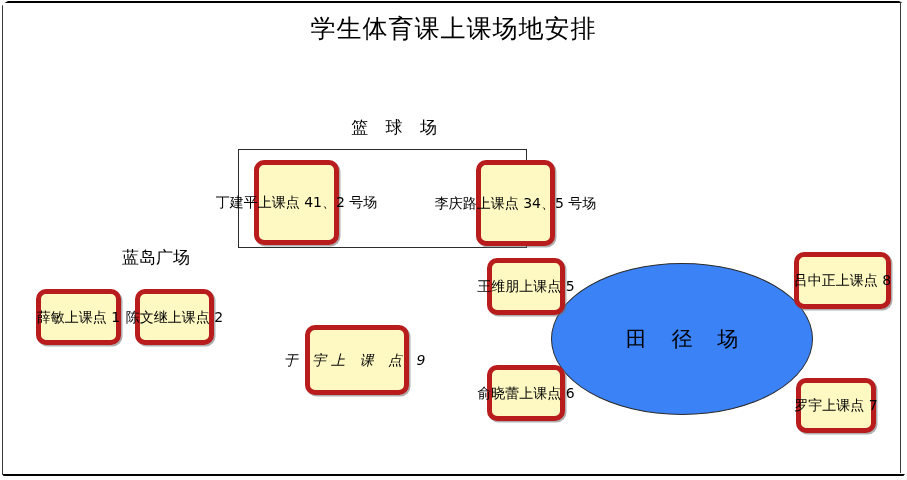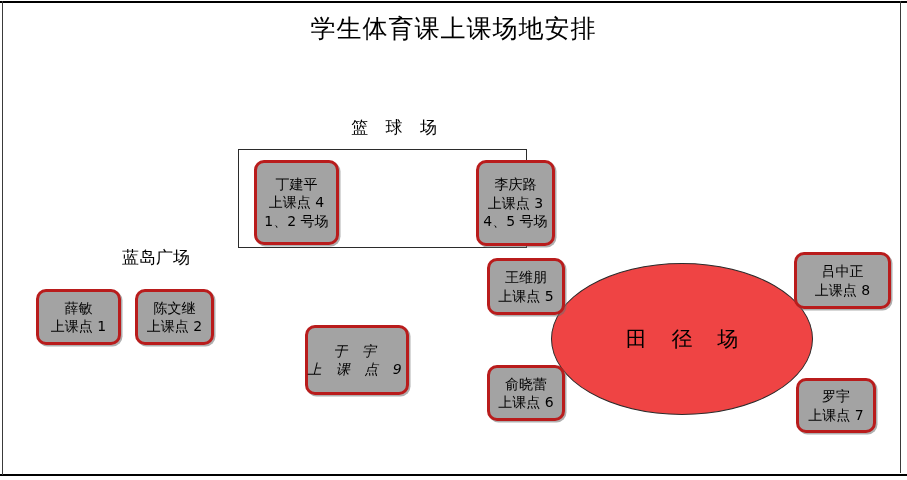--- a/index.html
+++ b/index.html
@@ -9,20 +9,21 @@
   }
   body {
     font-family: "DejaVu Sans", "Liberation Sans", sans-serif;
   }
   #canvas {
     position: relative;
     width: 907px;
     height: 480px;
     background: #ffffff;
     overflow: hidden;
+    border-radius: 13px;
   }
   
   .frame-line {
     position: absolute;
     background: #000000;
   }
   .frame-top   { left: 0px;   top: 1px;   width: 907px; height: 2px; }
   .frame-bottom{ left: 0px;   top: 474px; width: 907px; height: 2px; }
   .frame-left  { left: 2px;   top: 1px;   width: 1px;   height: 474px; background:#3a3a3a; }
   .frame-right { left: 900px; top: 1px;   width: 1px;   height: 472px; background:#3a3a3a; }
@@ -45,25 +46,25 @@
     color: #000000;
     white-space: nowrap;
     text-align: right;
   }
   .zone-label.spaced { letter-spacing: 6px; }
 
   
   .node {
     position: absolute;
     box-sizing: border-box;
-    border: 3px solid #b91c1c;
+    border: 5px solid #b91c1c;
     border-radius: 10px;
-    background: #a3a3a3;
+    background: #fef9c3;
     display: flex;
-    flex-direction: column;
+    flex-direction: row;
     align-items: center;
     justify-content: center;
     box-shadow: 1.5px 1.5px 0 rgba(110,110,110,0.55);
     line-height: 1.32;
     color: #000000;
   }
   .node .ln {
     font-size: 14px;
     white-space: nowrap;
   }
@@ -76,21 +77,21 @@
     border: 1.5px solid #2b2b2b;
     background: #ffffff;
   }
 
   
   .field {
     position: absolute;
     box-sizing: border-box;
     border: 1.5px solid #2b2b2b;
     border-radius: 50%;
-    background: #ef4444;
+    background: #3b82f6;
     display: flex;
     align-items: center;
     justify-content: center;
   }
   .field .field-text {
     font-size: 21px;
     letter-spacing: 9px;
     color: #000000;
     white-space: nowrap;
     text-indent: 9px;

